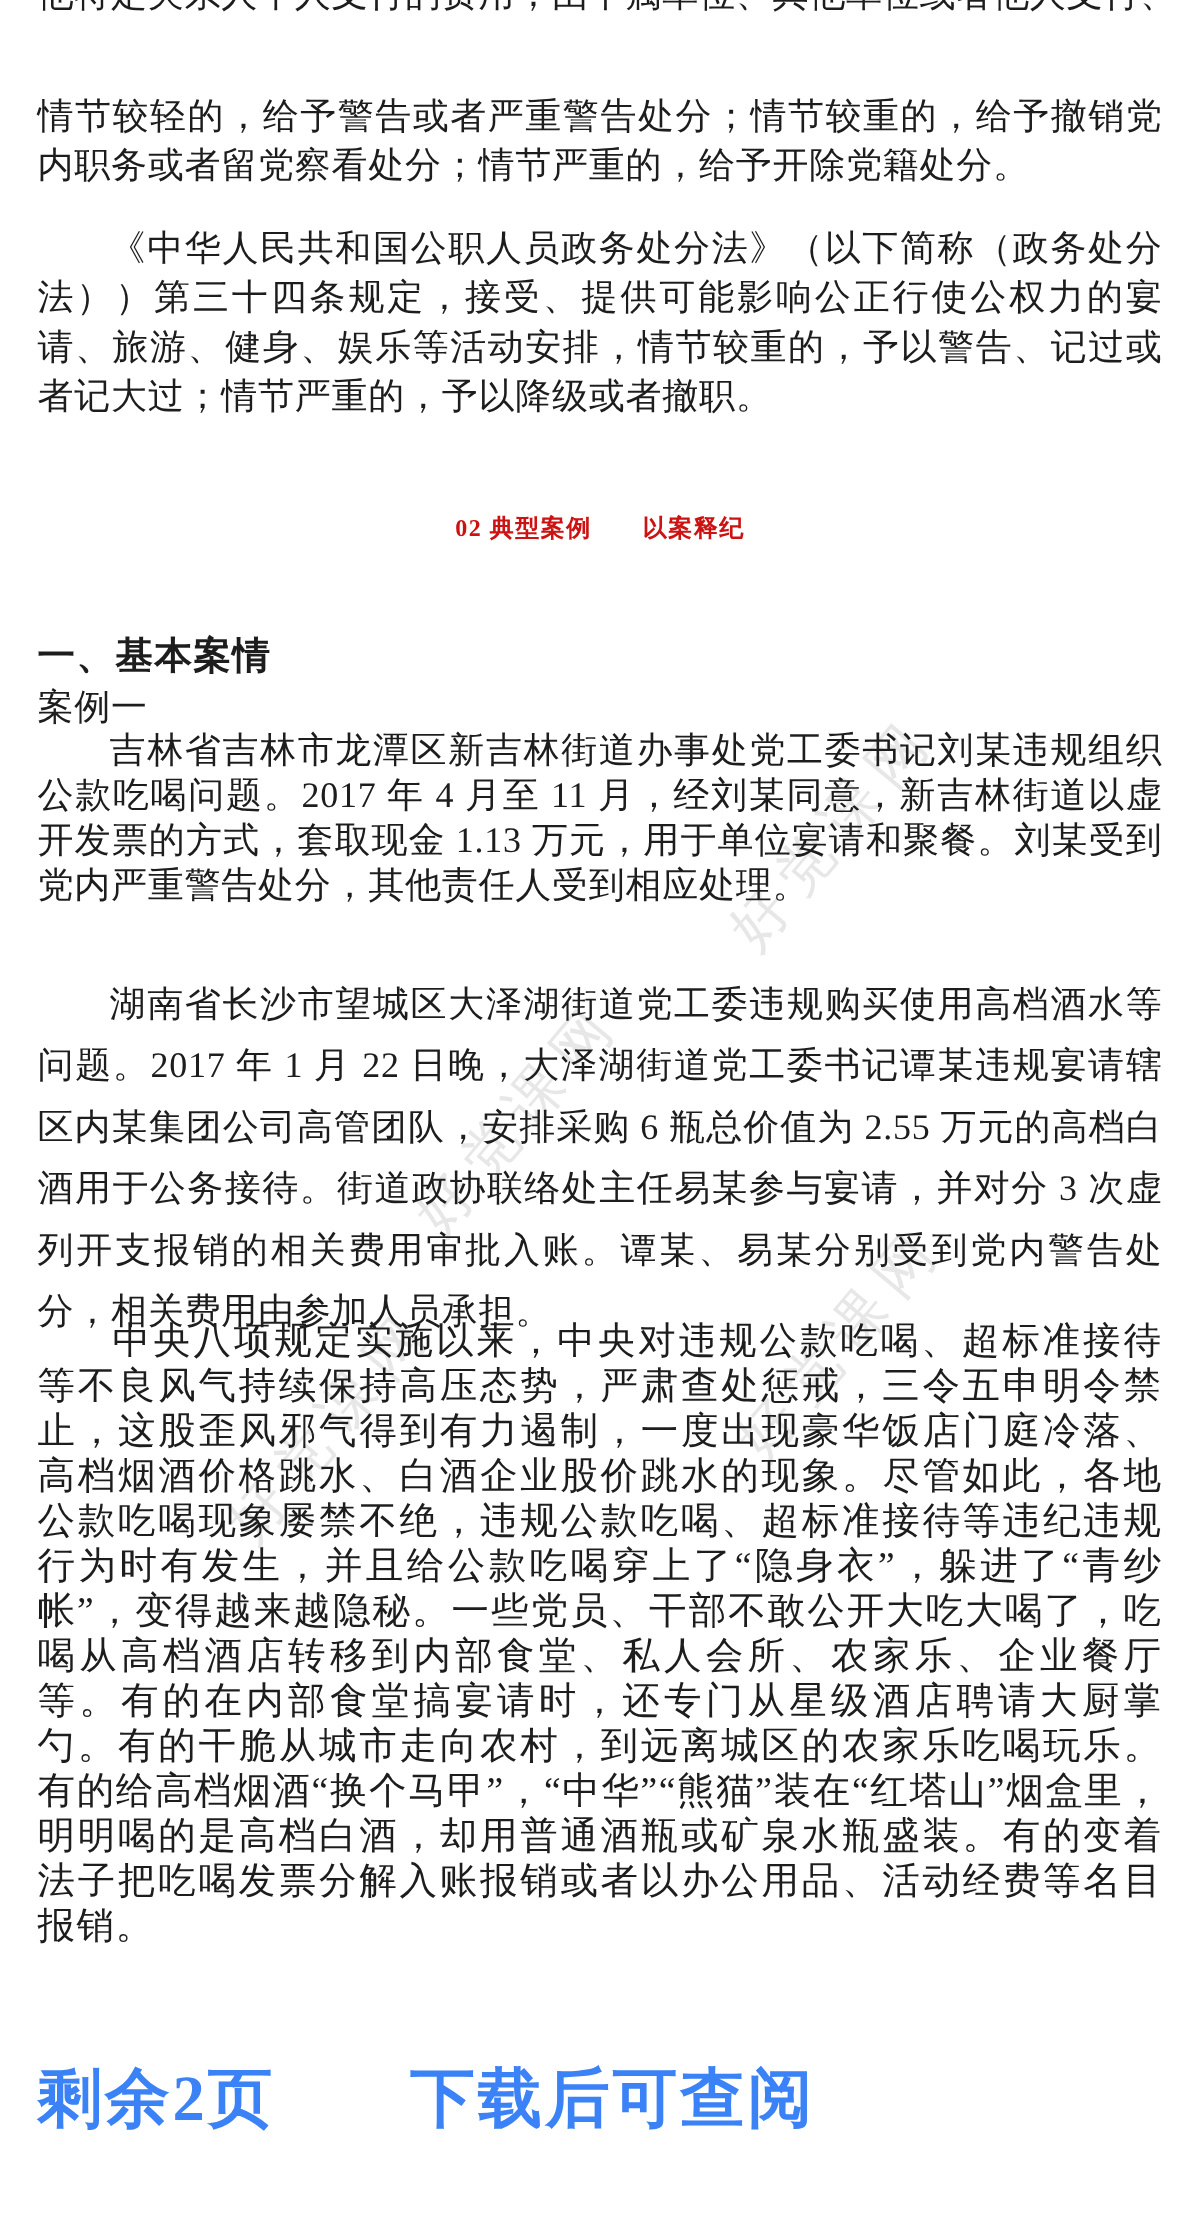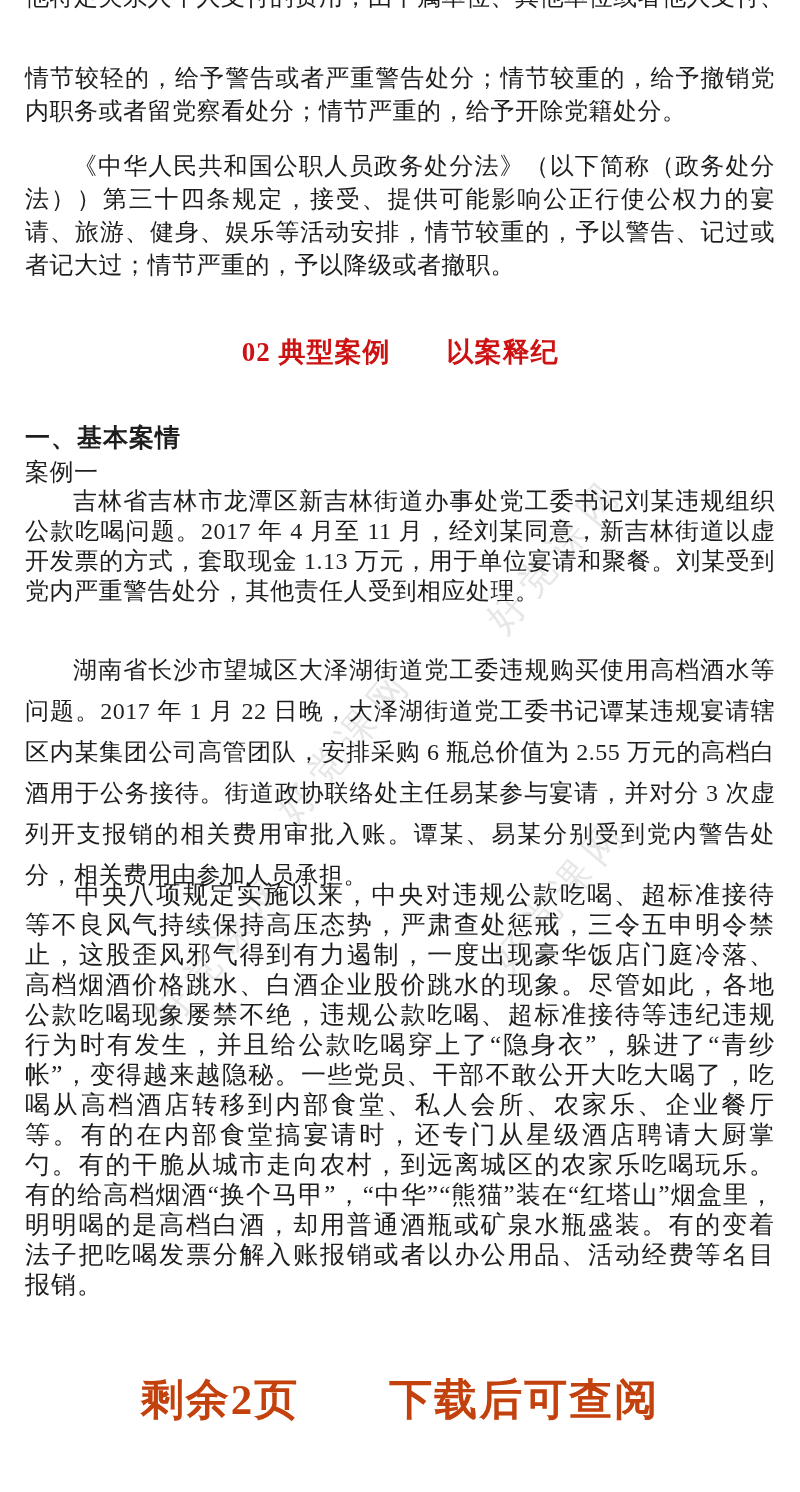--- a/index.html
+++ b/index.html
@@ -39,34 +39,34 @@
     font-size: 24px;
     line-height: 33px;
     text-align: justify;
     letter-spacing: 0.5px;
   }
   .cut       { top: -19px; white-space: nowrap; overflow: hidden; }
   .p-disc    { top: 62px; }
   .p-law     { top: 150px; text-indent: 2em; }
   .red-head  {
     top: 336px; text-align: center; color: #cc1212;
-    font-weight: bold; font-size: 27px; letter-spacing: 1px;
+    font-weight: bold; font-size: 16px; letter-spacing: 1px;
   }
   .h-basic   {
     top: 421px; font-weight: bold; font-size: 25px; letter-spacing: 1px;
     font-family: "Liberation Sans", "DejaVu Sans", sans-serif;
   }
   .lb-case1  { top: 456px; }
   .p-case1   { top: 486px; text-indent: 2em; line-height: 30px; }
   .lb-case2  { top: 620px; }
   .p-case2   { top: 650px; text-indent: 2em; line-height: 41px; }
   .h-analysis{ top: 820px; letter-spacing: 2px; }
   .p-analysis{ top: 880px; text-indent: 2em; font-size: 25px; line-height: 30px; letter-spacing: 1px; }
   .footer-note {
-    top: 1383px; text-align: center; color: #c2410c;
+    top: 1383px; color: #3b82f6;
     font-weight: bold; font-size: 43px; letter-spacing: 2px;
     font-family: "Liberation Serif", "DejaVu Serif", serif;
   }
 </style>
 </head>
 <body>
 
 <div class="page">
 
   <div class="wm wm1">好党课网</div>

